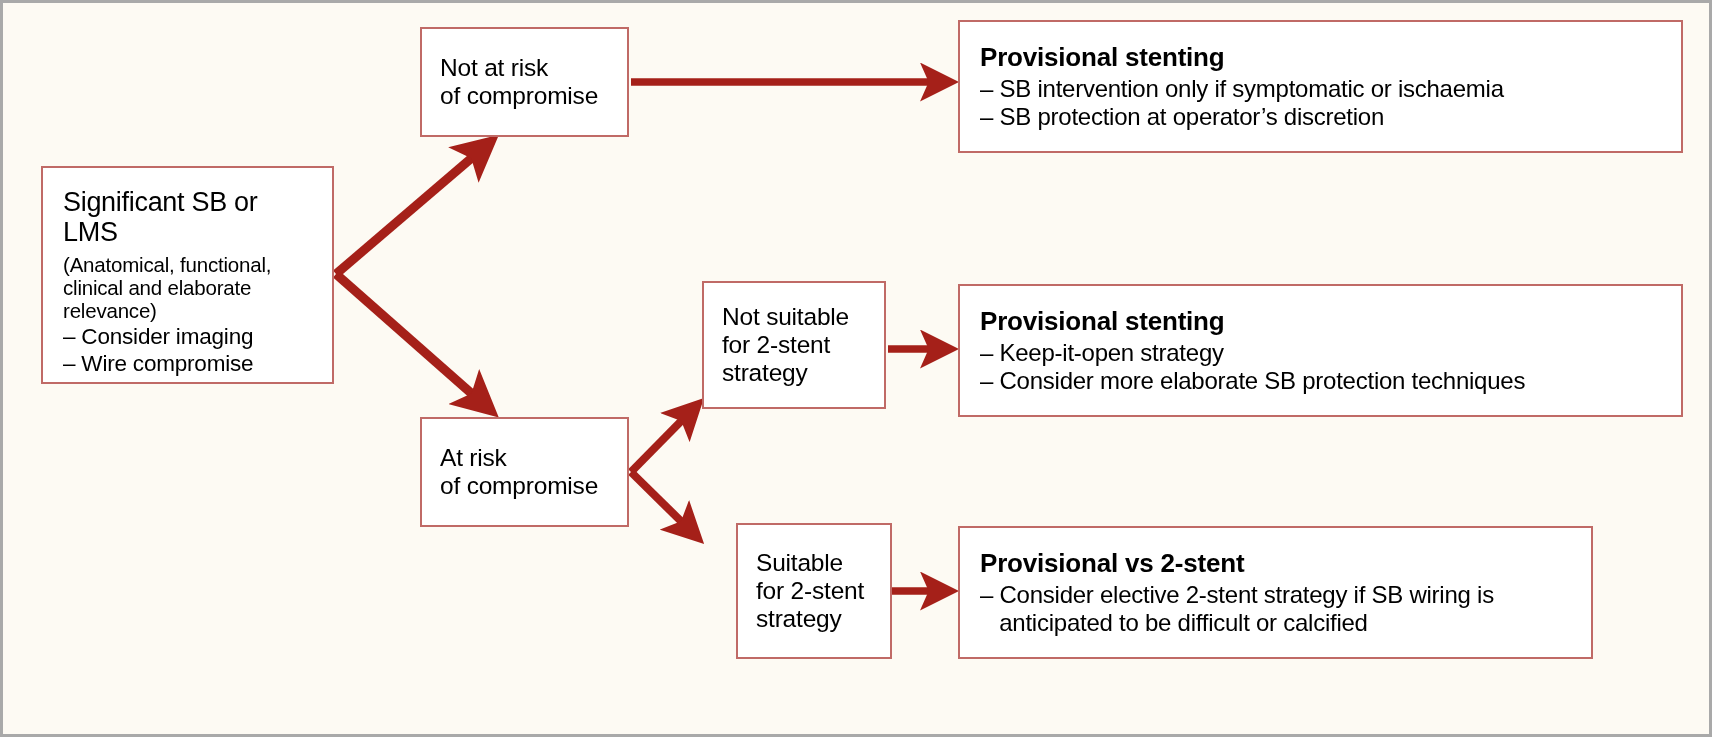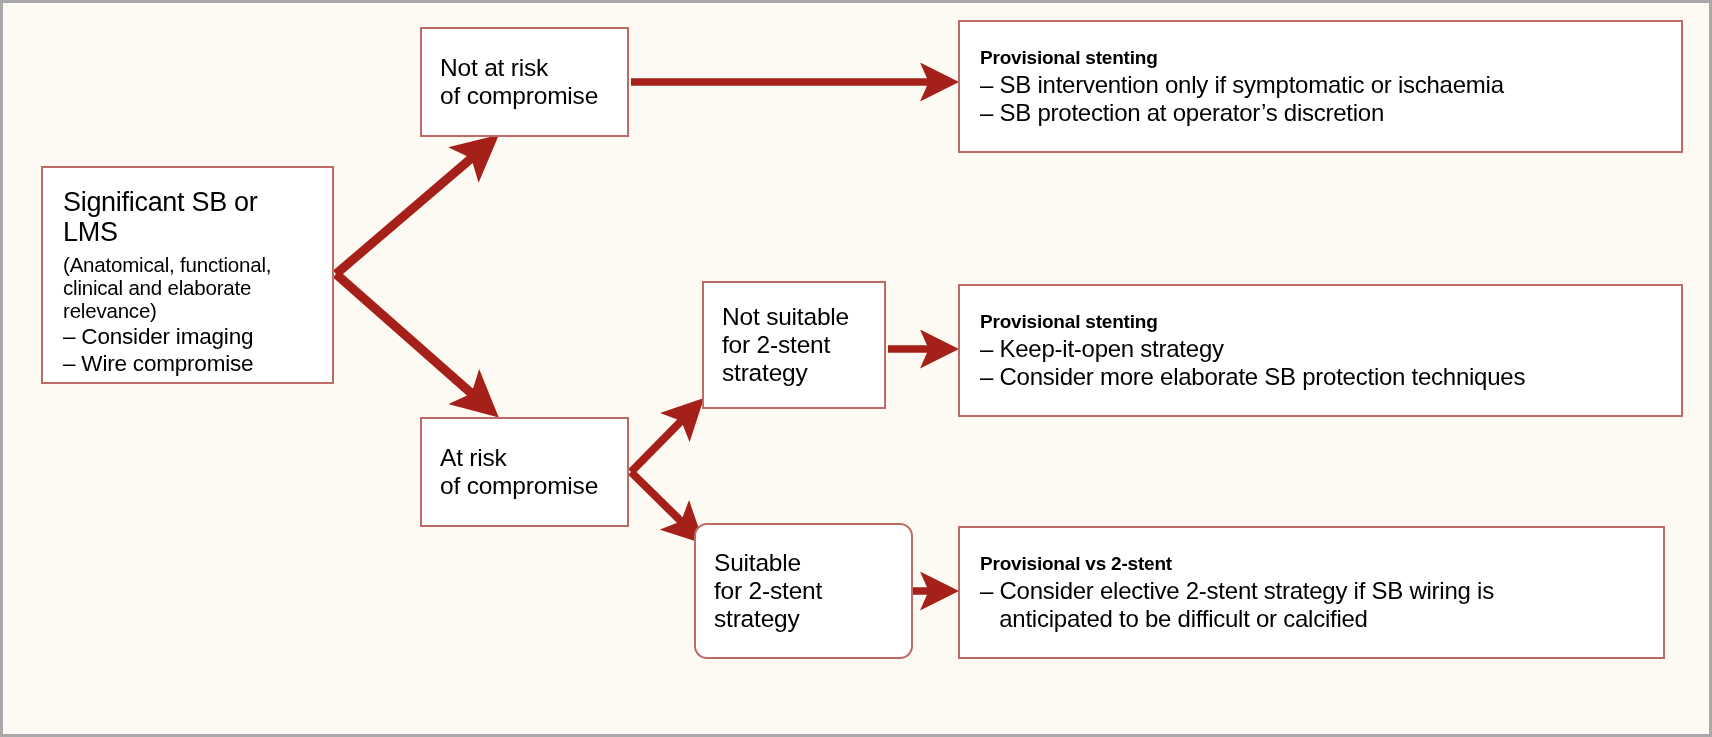--- a/index.html
+++ b/index.html
@@ -88,37 +88,37 @@
   #node-not-at-risk {
     left: 417px; top: 24px; width: 209px; height: 110px;
   }
   #node-at-risk {
     left: 417px; top: 414px; width: 209px; height: 110px;
   }
   #node-not-suitable {
     left: 699px; top: 278px; width: 184px; height: 128px;
   }
   #node-suitable {
-    left: 691px; top: 520px; width: 219px; height: 136px; border-radius: 13px;
+    left: 733px; top: 520px; width: 156px; height: 136px;
   }
 
   
   .outcome {
     background: #ffffff;
   }
-  .outcome .ttl { font-size: 19px; margin-bottom: 3px; }
+  .outcome .ttl { font-size: 26px; margin-bottom: 3px; }
   .outcome .ln  { font-size: 24px; letter-spacing: -0.25px; }
   #node-out-top {
     left: 955px; top: 17px; width: 725px; height: 133px;
   }
   #node-out-mid {
     left: 955px; top: 281px; width: 725px; height: 133px;
   }
   #node-out-bot {
-    left: 955px; top: 523px; width: 707px; height: 133px;
+    left: 955px; top: 523px; width: 635px; height: 133px;
   }
   .outcome .node-inner { padding: 0 20px; }
 </style>
 </head>
 <body>
 
 <div id="canvas">
 
   <svg id="arrow-layer" viewBox="0 0 1712 737" xmlns="http://www.w3.org/2000/svg">
     <defs>

